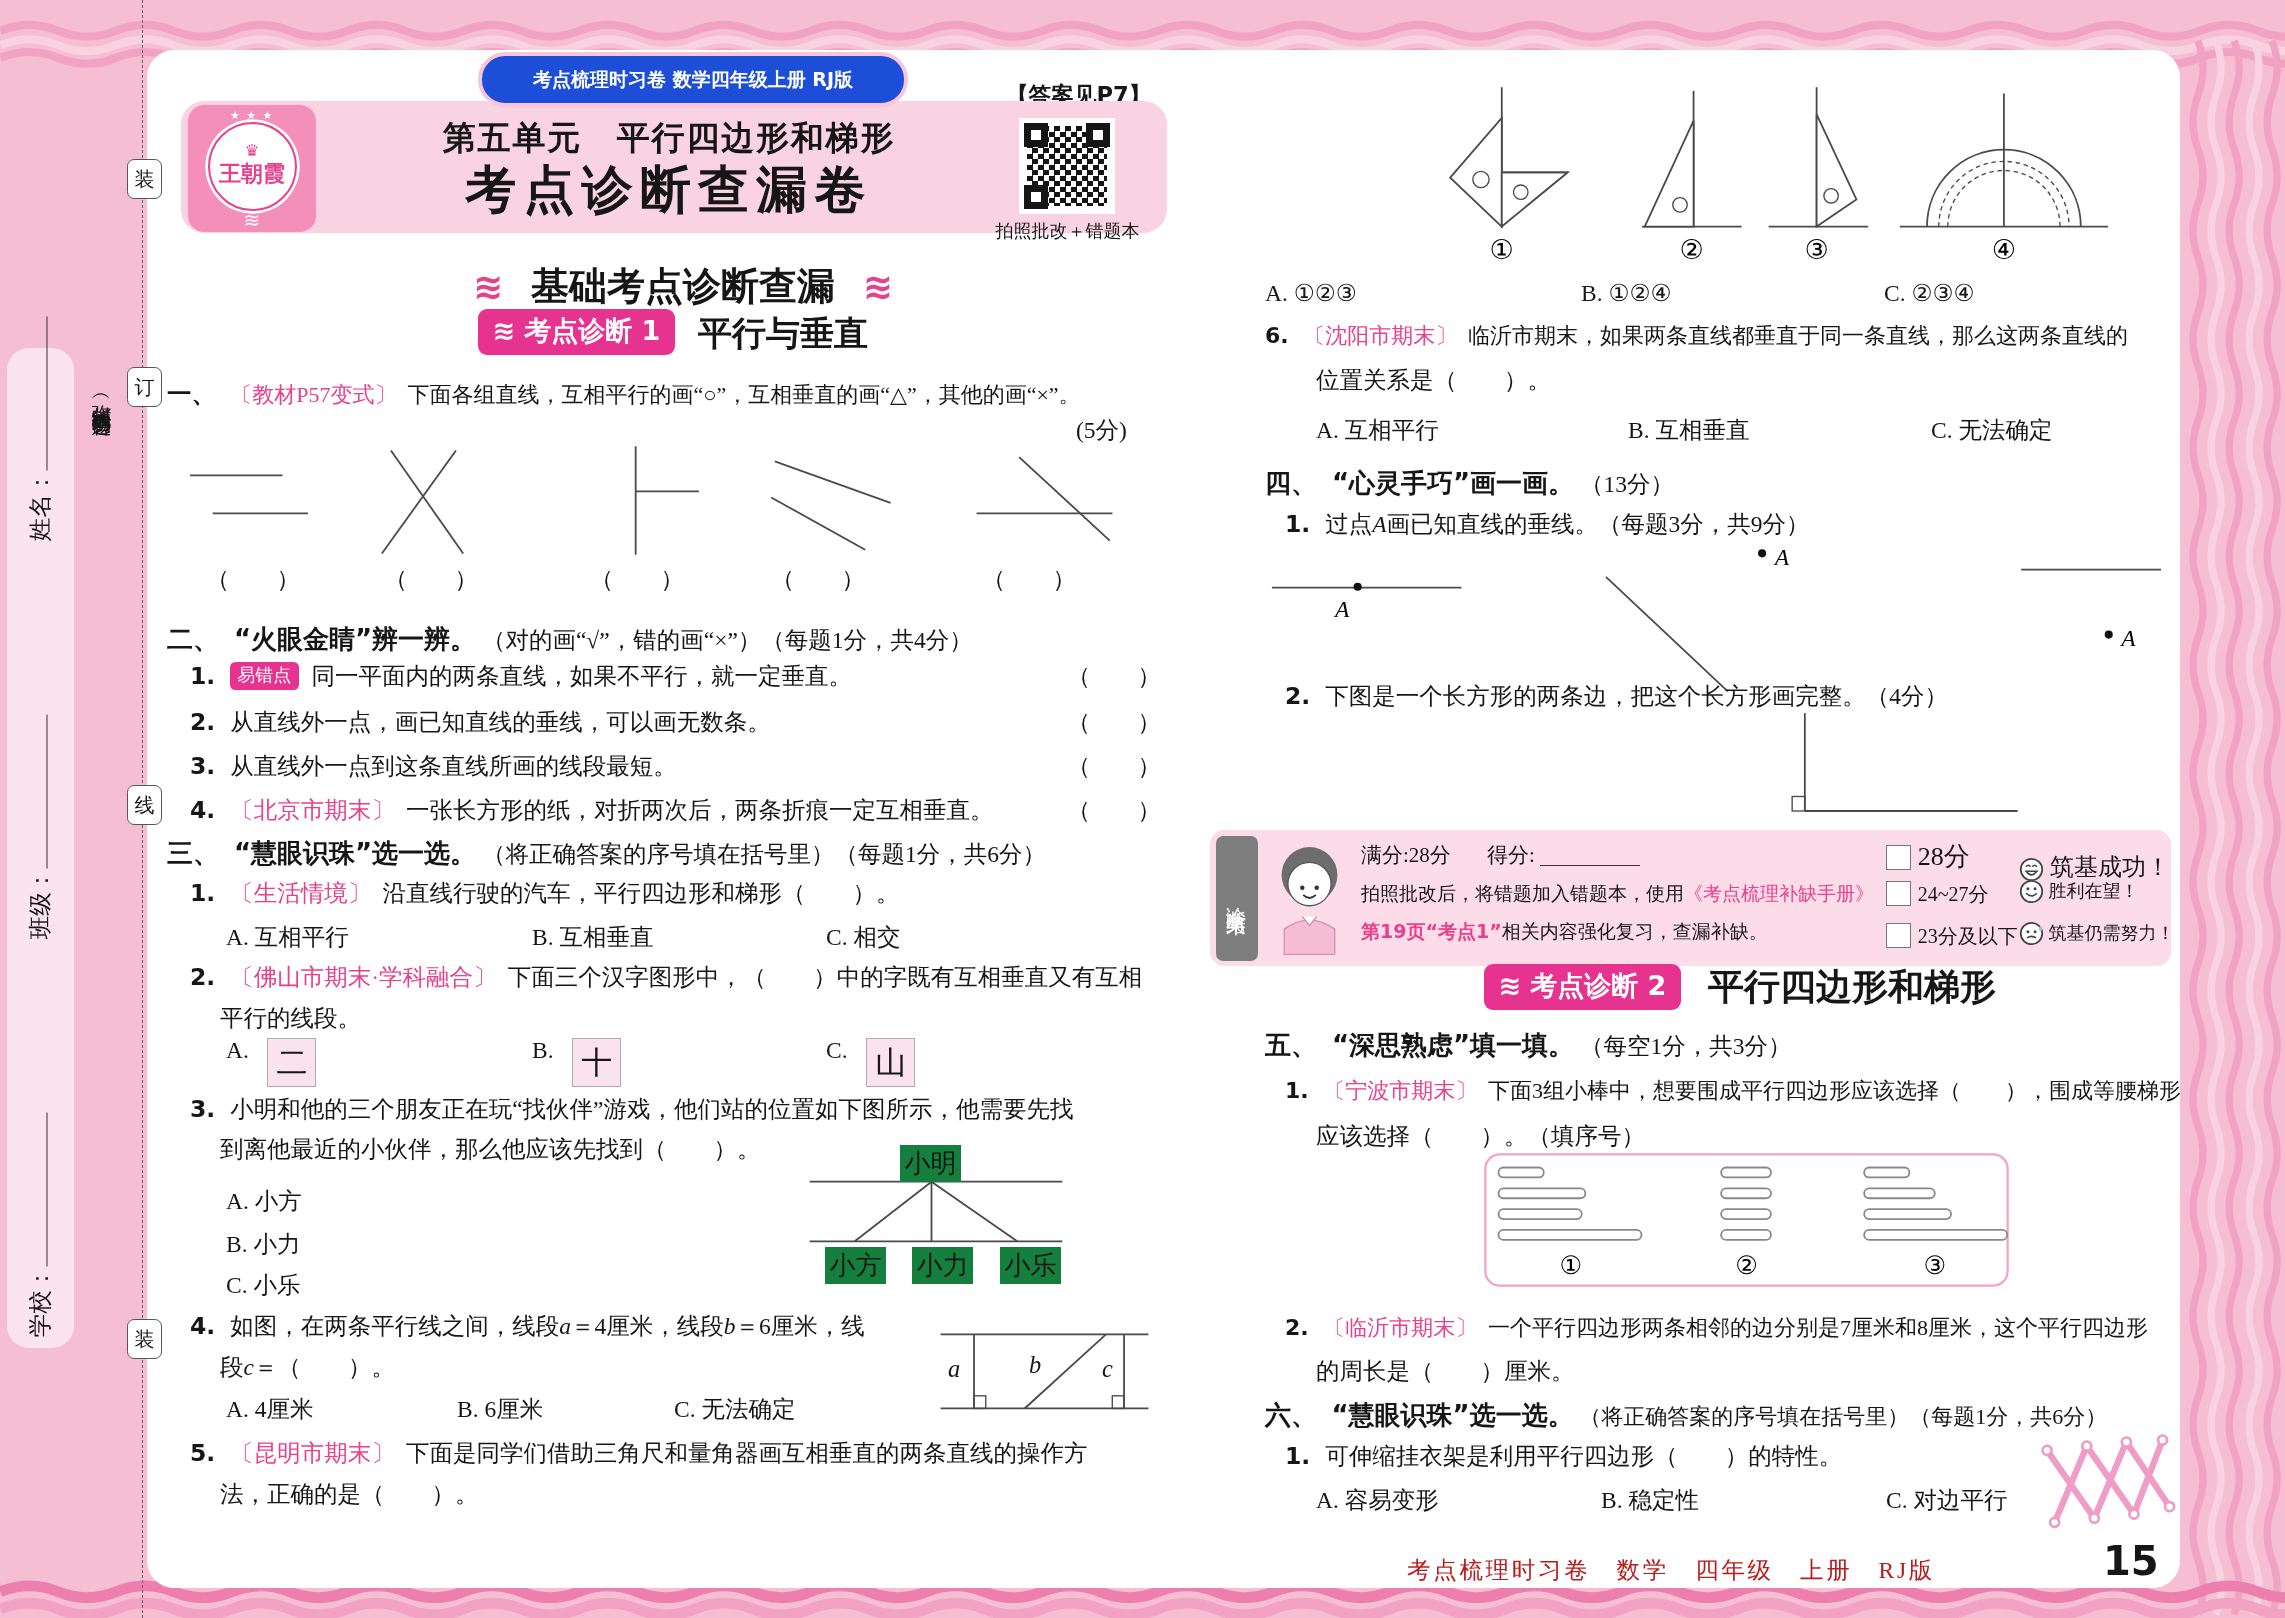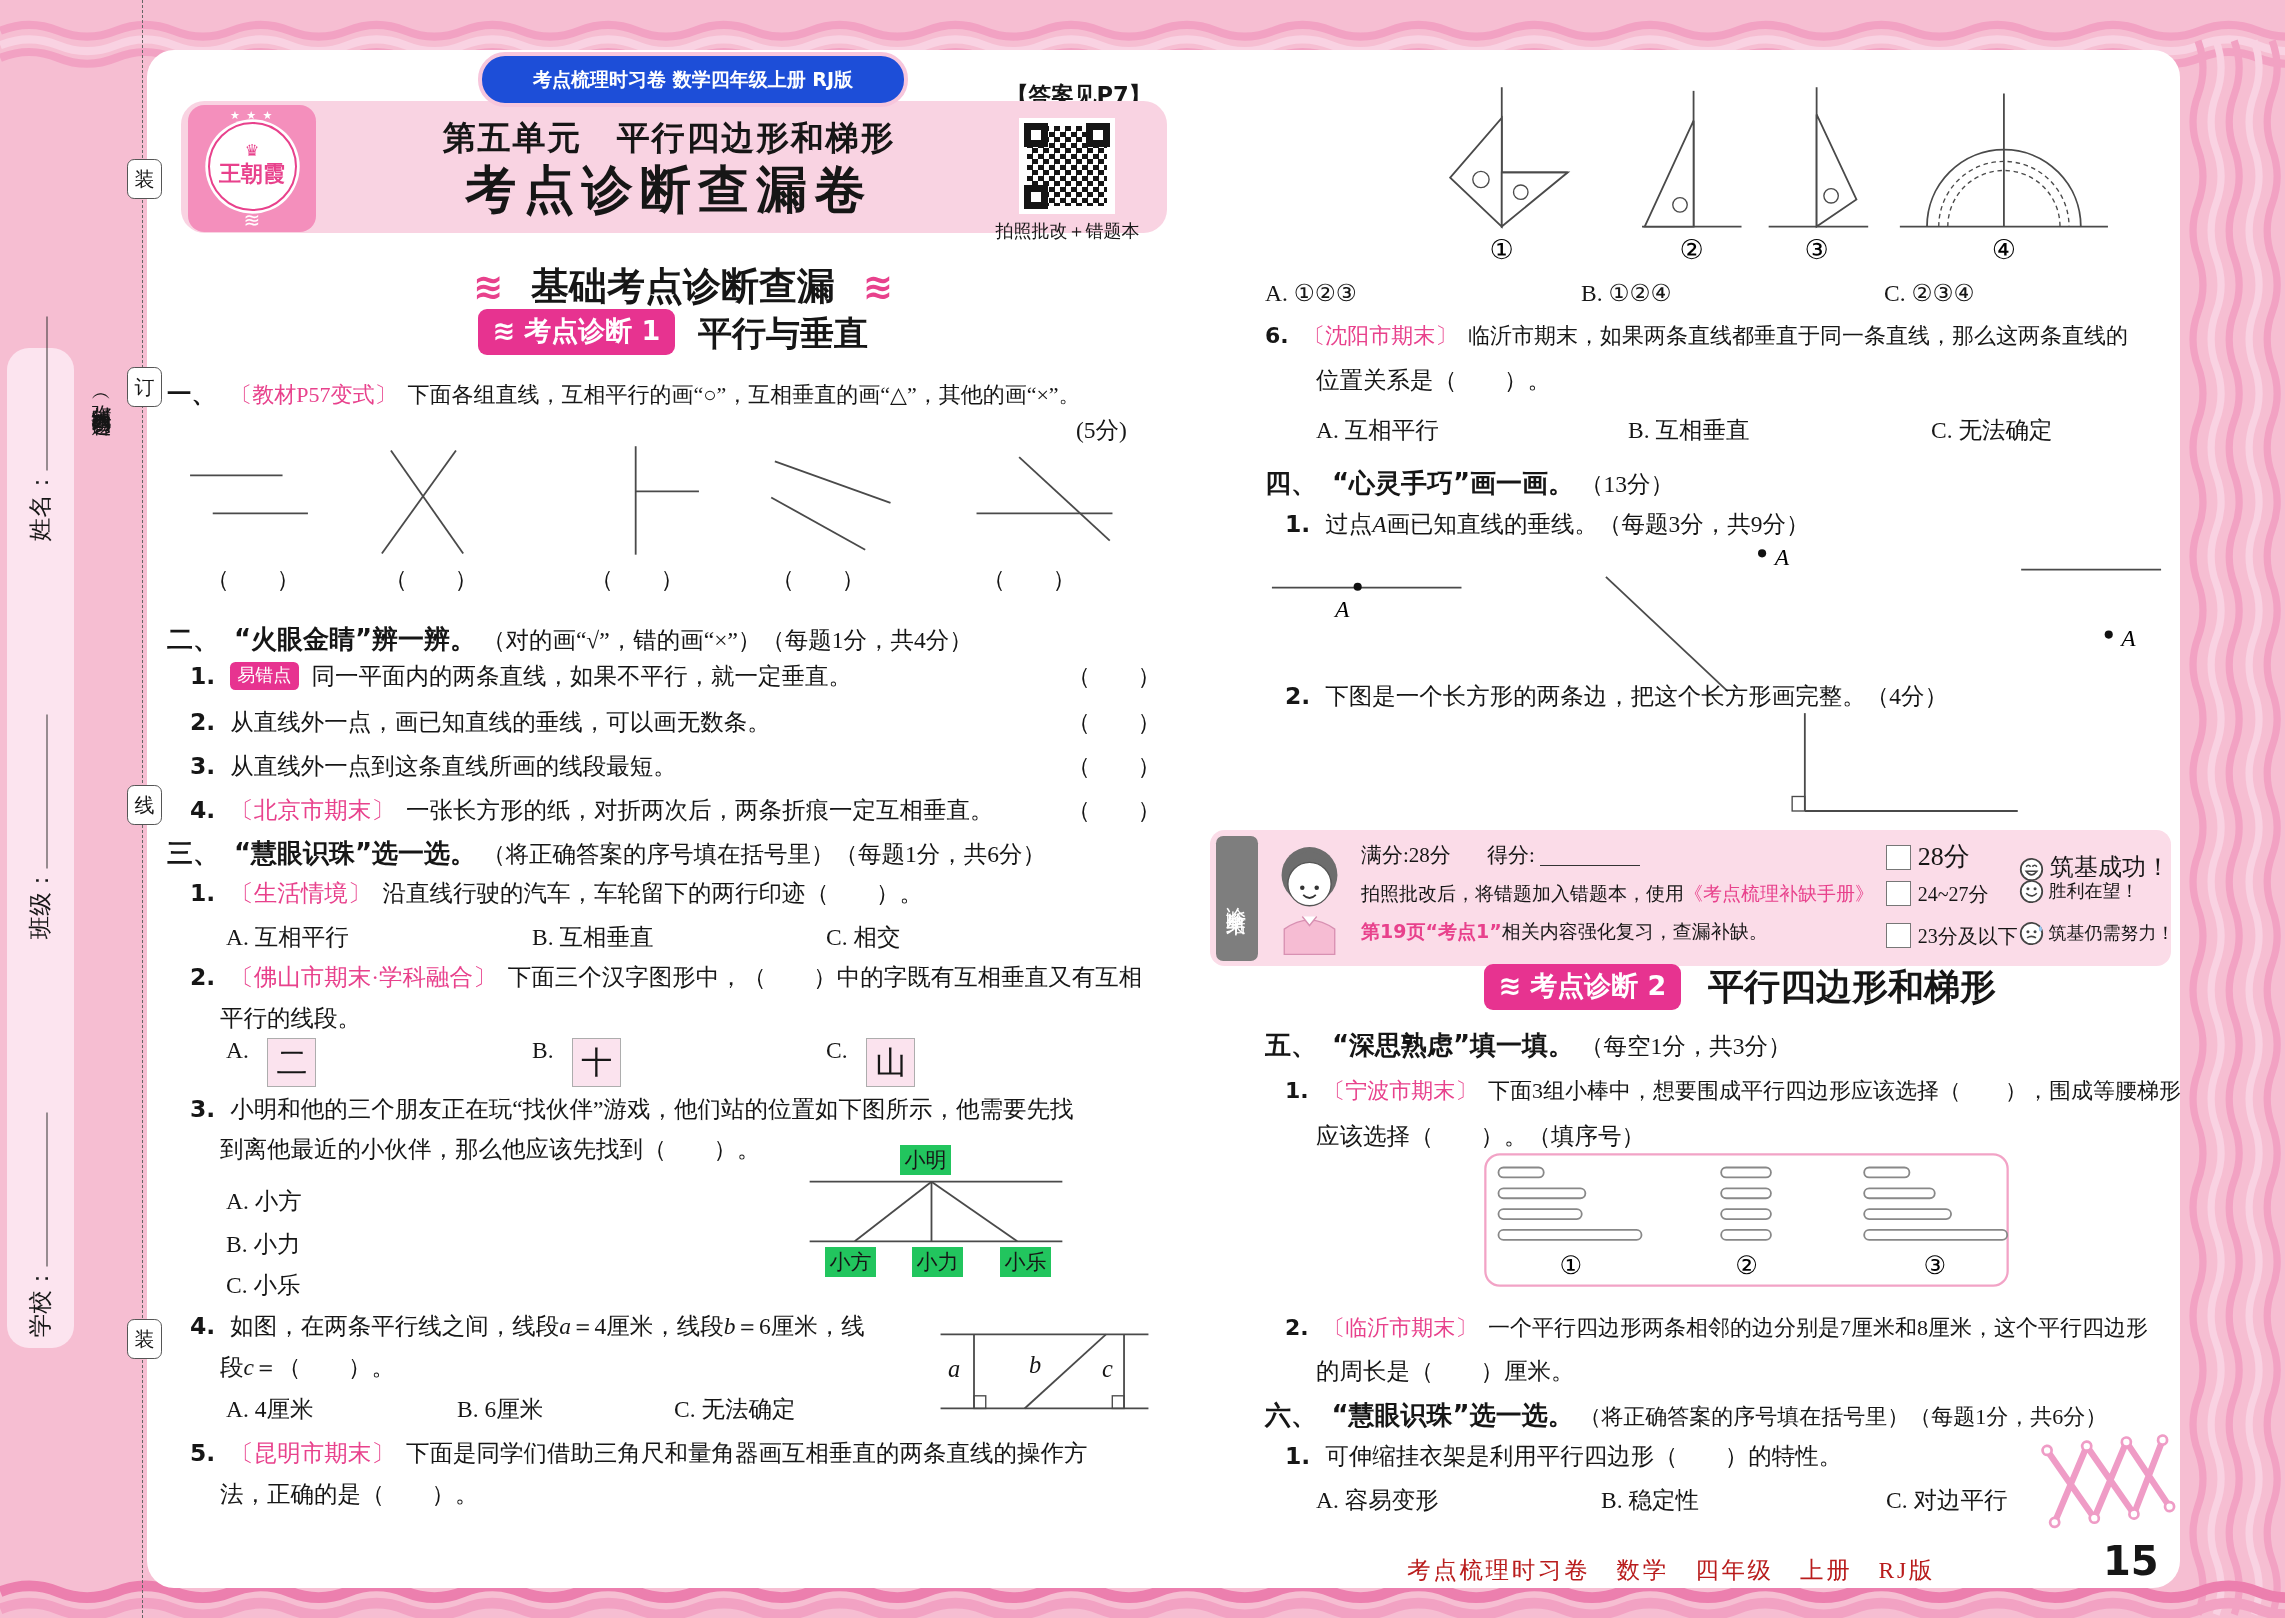--- a/index.html
+++ b/index.html
@@ -25,21 +25,21 @@
   .qr{position:absolute;left:1019px;top:118px;width:96px;height:96px;background:#fff;z-index:3}
   .qrn{position:absolute;left:8.1px;top:8.1px;width:80px;height:80px;
        background:repeating-conic-gradient(#151515 0% 25%,#fff 0% 50%);background-size:11px 11px}
   .qf{position:absolute;width:23.5px;height:23.5px;background:#fff;border:7.2px solid #151515;box-sizing:border-box}
   .diagbadge{position:absolute;display:flex;align-items:center;background:#e73390;color:#fff;border-radius:9px;
              padding:3.6px 14.5px 6.3px;font-size:27px;z-index:2}
   .ebadge{display:inline-block;background:#e73390;color:#fff;font-size:18px;border-radius:5.4px;padding:1.8px 7.2px 2.7px;
           margin-right:7.2px;vertical-align:2.7px;font-family:"DejaVu Sans","Liberation Sans",sans-serif}
   .box-char{display:inline-block;width:47px;height:47px;line-height:47px;text-align:center;background:#fbe3ee;
             border:1.8px solid #adadad;font-size:31px;margin-left:12.7px;vertical-align:-14.5px}
-  .fig-label{position:absolute;background:#22c55e;padding:0.9px 4.5px;font-size:21px;z-index:3}
+  .fig-label{position:absolute;background:#15803d;padding:0.9px 4.5px;font-size:26px;z-index:3}
   .fig-var{position:absolute;font-style:italic;font-size:24.4px;z-index:3}
   .blank{display:inline-block;width:100px;height:22px;border-bottom:1.8px solid #333;vertical-align:-3.6px}
   .chk{display:inline-block;width:22.6px;height:22.6px;background:#fff;border:1.8px solid #777;margin-right:7.2px;vertical-align:-4.5px}
   .resultbox{position:absolute;left:1210px;top:830px;width:961px;height:136px;background:#fbdce8;border-radius:14.5px;z-index:2}
   .rtab{position:absolute;left:1216px;top:836px;width:42px;height:125px;background:#7e7e7e;border-radius:7.2px;color:#fff;
         writing-mode:vertical-rl;text-orientation:upright;display:flex;align-items:center;justify-content:center;
         font-size:20px;letter-spacing:3.6px;z-index:3;font-family:"DejaVu Sans","Liberation Sans",sans-serif}
   .strip{position:absolute;left:7.2px;top:348px;width:67px;height:1000px;background:#fce4ef;border-radius:22px;z-index:1}
   .rot{position:absolute;transform:rotate(-90deg);white-space:nowrap;font-size:23.5px;width:289px;text-align:center;z-index:2}
   .blank2{display:inline-block;width:154px;border-bottom:1.8px solid #333;height:18px}
@@ -182,21 +182,21 @@
   <div class="t" style="left:1067px;top:794px">（　　）</div>
 
   <div class="t" style="left:167px;top:836px">
     <span class="num" style="font-size:26px">三、</span>
     <span class="hei" style="font-size:26px">“慧眼识珠”选一选。</span>
     <span>（将正确答案的序号填在括号里）（每题1分，共6分）</span>
   </div>
   <div class="t" style="left:190px;top:877px">
     <span class="num">1.</span>
     <span class="tag">〔生活情境〕</span>
-    <span>沿直线行驶的汽车，车轮留下的两行印迹（　　）。</span>
+    <span>沿直线行驶的汽车，平行四边形和梯形（　　）。</span>
   </div>
   <div class="t" style="left:226px;top:921px">A. 互相平行</div>
   <div class="t" style="left:532px;top:921px">B. 互相垂直</div>
   <div class="t" style="left:826px;top:921px">C. 相交</div>
 
   <div class="t" style="left:190px;top:961px">
     <span class="num">2.</span>
     <span class="tag">〔佛山市期末·学科融合〕</span>
     <span>下面三个汉字图形中，（　　）中的字既有互相垂直又有互相</span>
   </div>

